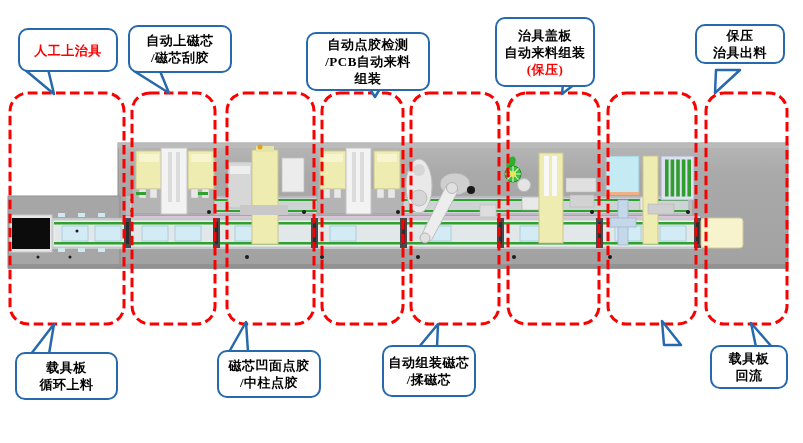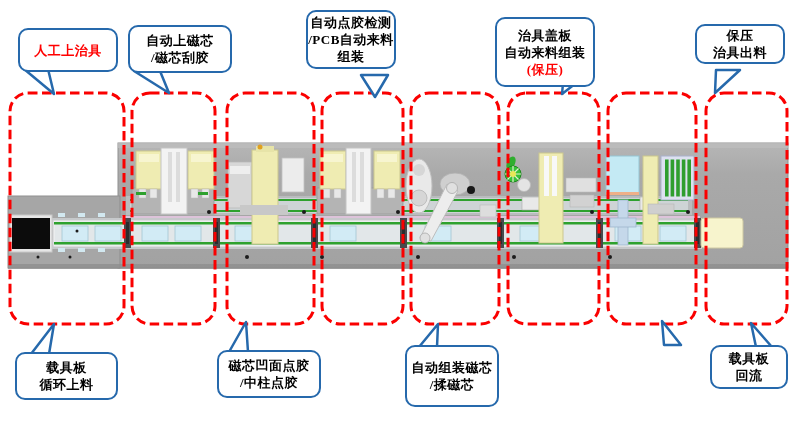--- a/index.html
+++ b/index.html
@@ -240,21 +240,21 @@
 
   <div class="callout" style="left:18px;top:28px;width:100px;height:44px">
     <div class="cl red">人工上治具</div>
   </div>
 
   <div class="callout" style="left:128px;top:25px;width:104px;height:48px">
     <div class="cl">自动上磁芯</div>
     <div class="cl">/磁芯刮胶</div>
   </div>
 
-  <div class="callout" style="left:306px;top:10px;width:90px;height:59px">
+  <div class="callout" style="left:306px;top:32px;width:124px;height:59px">
     <div class="cl">自动点胶检测</div>
     <div class="cl">/PCB自动来料</div>
     <div class="cl">组装</div>
   </div>
 
   <div class="callout" style="left:495px;top:17px;width:100px;height:70px">
     <div class="cl">治具盖板</div>
     <div class="cl">自动来料组装</div>
     <div class="cl red">(保压)</div>
   </div>
@@ -267,21 +267,21 @@
   <div class="callout" style="left:15px;top:352px;width:103px;height:48px">
     <div class="cl">载具板</div>
     <div class="cl">循环上料</div>
   </div>
 
   <div class="callout" style="left:217px;top:350px;width:104px;height:48px">
     <div class="cl">磁芯凹面点胶</div>
     <div class="cl">/中柱点胶</div>
   </div>
 
-  <div class="callout" style="left:405px;top:345px;width:94px;height:62px">
+  <div class="callout" style="left:382px;top:345px;width:94px;height:52px">
     <div class="cl">自动组装磁芯</div>
     <div class="cl">/揉磁芯</div>
   </div>
 
 
   <div class="callout" style="left:710px;top:345px;width:78px;height:44px">
     <div class="cl">载具板</div>
     <div class="cl">回流</div>
   </div>
 

